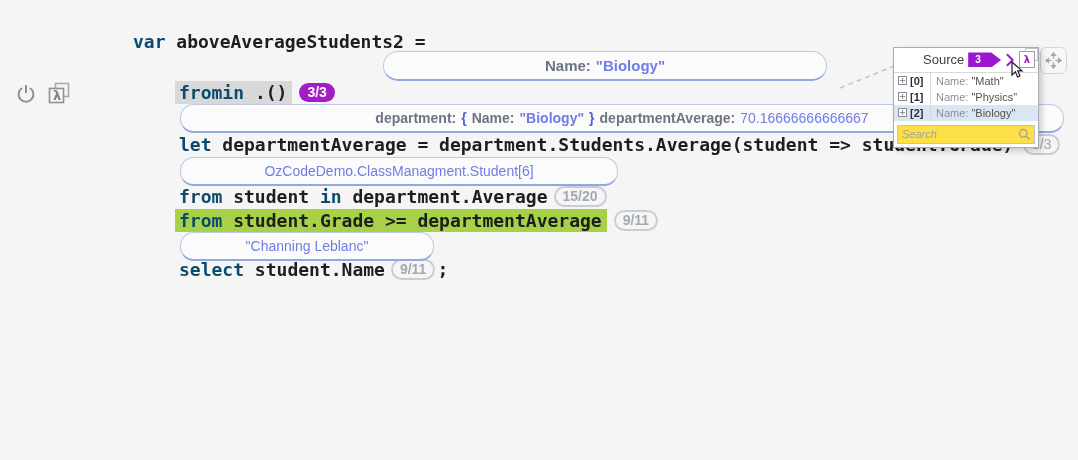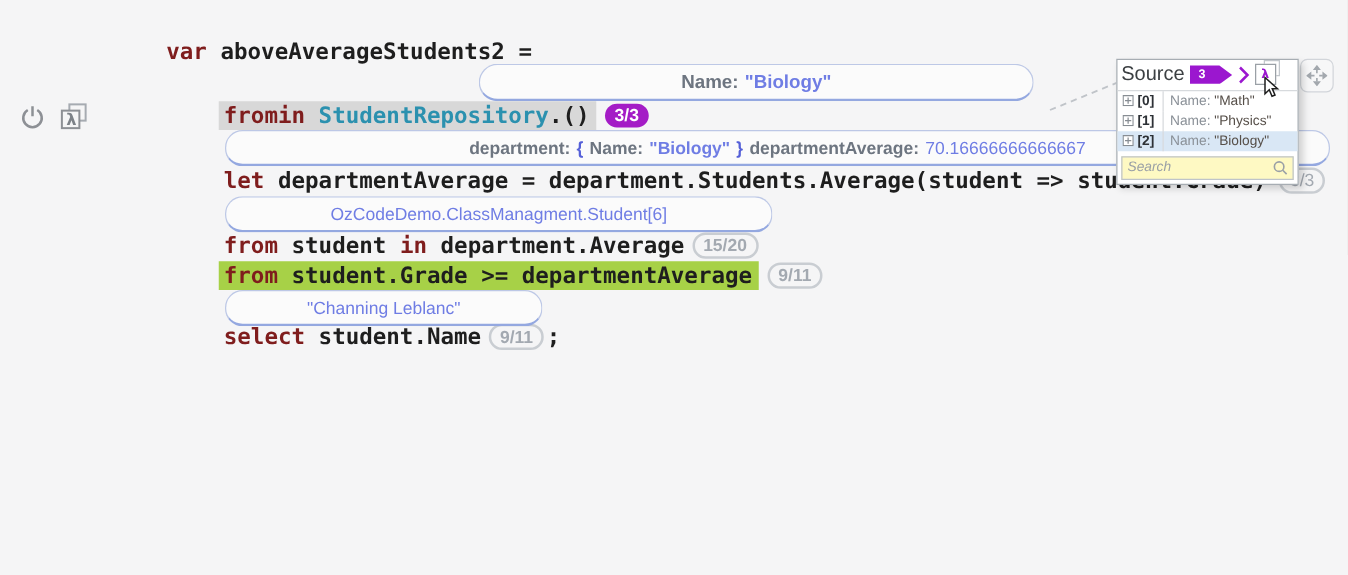--- a/index.html
+++ b/index.html
@@ -7,21 +7,21 @@
     position:relative;width:1078px;height:460px;background:#f5f5f6;
     overflow:hidden;font-family:"Liberation Sans",sans-serif;
   }
   
   .line{
     position:absolute;left:179px;height:24px;display:flex;align-items:center;
     font-family:"DejaVu Sans Mono","Liberation Mono",monospace;
     font-size:18px;font-weight:600;color:#1e1e1e;white-space:pre;
   }
   .line .mono{white-space:pre;}
-  .kw{color:#7f1d1d;}
+  .kw{color:#0c4a6e;}
   .type{color:#2b91af;}
   .method{color:#bb1fc4;}
   .hl{display:flex;align-items:center;padding:1px 5px 1px 4px;margin-left:-4px;white-space:pre;}
   .hl-gray{background:#d8d8d8;}
   .hl-green{background:#a7d147;}
   
   .badge-purple{
     background:#a41cc6;color:#fff;border-radius:11px;padding:1px 8px 2px;
     font-family:"Liberation Sans",sans-serif;font-size:14px;font-weight:bold;margin-left:7px;
   }
@@ -40,21 +40,21 @@
   .bubble .val{color:#6f7de4;}
   .bubble .brace{color:#5560d8;font-weight:bold;}
   .bubble .plain{font-weight:normal;}
   
   .popup{
     position:absolute;left:893px;top:47px;width:144px;height:99px;background:#fff;
     border:1px solid #a7adb3;box-shadow:3px 3px 6px rgba(0,0,0,.18);z-index:20;
     display:flex;flex-direction:column;
   }
   .popup-header{display:flex;align-items:center;height:25px;padding:0 3px;gap:4px;}
-  .popup-title{font-size:16px;color:#3c4043;}
+  .popup-title{margin-left:26px;font-size:13px;color:#3c4043;}
   .arrow-badge{
     width:34px;height:15px;background:#9b17cf;color:#fff;font-size:10px;font-weight:bold;
     display:flex;align-items:center;padding-left:7px;box-sizing:border-box;
     clip-path:polygon(0 0,70% 0,100% 50%,70% 100%,0 100%);
   }
   .lambda-box{
     position:relative;width:15px;height:15px;border:1px solid #9aa0a6;background:#fff;
     display:flex;align-items:center;justify-content:center;
     font-size:10px;font-weight:bold;color:#9b17cf;font-family:"DejaVu Sans",sans-serif;
   }
@@ -64,21 +64,21 @@
   }
   .popup-rows{border-top:1px solid #d7dadd;}
   .popup-row{display:flex;align-items:center;height:16px;font-size:11px;}
   .popup-row.selected{background:#d9e7f5;}
   .row-expander{margin:0 3px 0 4px;flex:0 0 auto;display:flex;}
   .row-index{width:20px;color:#2d3136;font-weight:bold;}
   .row-text{border-left:1px solid #d7dadd;padding-left:5px;height:100%;display:flex;align-items:center;gap:3px;}
   .row-label{color:#8a9097;}
   .row-value{color:#57504a;}
   .popup-search{
-    margin:4px 3px 3px;border:1px solid #bfc4c9;height:18px;display:flex;align-items:center;background:#fef9c3;
+    margin:4px 3px 3px;border:1px solid #bfc4c9;height:18px;display:flex;align-items:center;background:#fde047;
   }
   .popup-search input{
     flex:1;border:0;outline:0;font-size:11px;font-style:italic;padding:0 4px;
     font-family:"Liberation Sans",sans-serif;color:#555;min-width:0;background:transparent;
   }
   .popup-search input::placeholder{color:#9aa0a6;}
   
   .move-box{
     position:absolute;left:1040px;top:47px;width:25px;height:25px;border:1px solid #d2d5da;
     border-radius:6px;background:#f7f7f8;display:flex;align-items:center;justify-content:center;z-index:6;
@@ -105,21 +105,21 @@
   <div class="line" style="left:133px;top:29px">
     <span class="mono"><span class="kw">var</span><span> aboveAverageStudents2 =</span></span>
   </div>
 
   <div class="bubble" style="left:383px;top:51px;width:442px;height:27px;border-radius:15px;font-size:15px">
     <span>Name:</span>
     <span class="val">"Biology"</span>
   </div>
 
   <div class="line" style="top:80px">
-    <span class="hl hl-gray"><span class="kw">from</span><span class="kw">in</span><span> </span><span class="type">StudentRepository</span><span>.</span><span>()</span></span>
+    <span class="hl hl-gray"><span class="kw">from</span><span class="kw">in</span><span> </span><span>.</span><span>()</span></span>
     <span class="badge-purple">3/3</span>
   </div>
 
   <svg class="svg-abs" style="left:836px;top:56px;z-index:4" width="72" height="36">
     <line x1="4" y1="32" x2="68" y2="6" stroke="#c0c4c9" stroke-width="1.5" stroke-dasharray="5 4"></line>
   </svg>
 
   <div class="bubble" style="left:180px;top:104px;width:882px;height:26px">
     <span>department:</span>
     <span class="brace">{</span>

